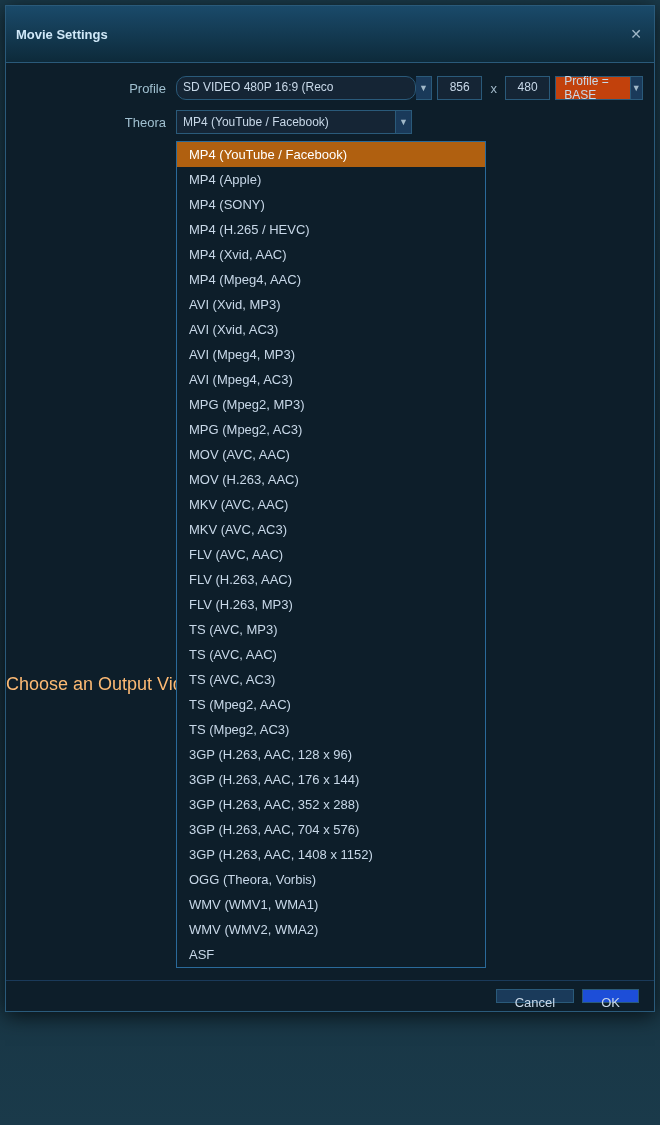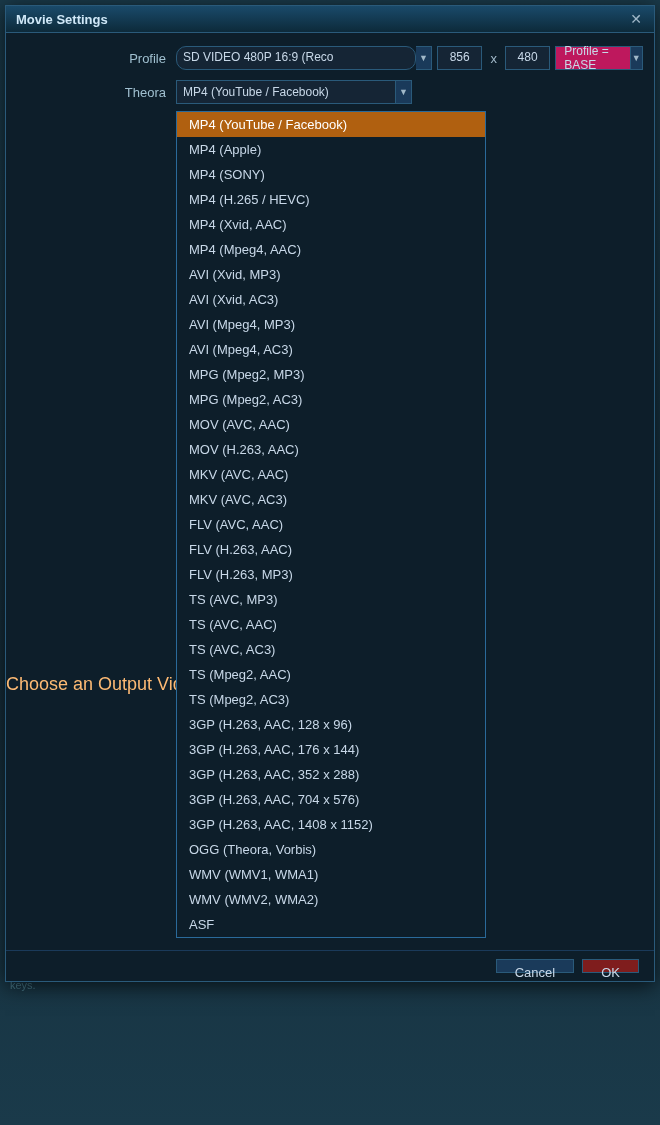--- a/index.html
+++ b/index.html
@@ -38,21 +38,21 @@
       top: 5px;
       left: 5px;
       width: 650px;
       background: #0d1e2a;
       border: 1px solid #2a5a7a;
       box-shadow: 0 4px 20px rgba(0,0,0,0.7);
     }
 
     .dialog-titlebar {
       background: linear-gradient(180deg, #1a4a6a 0%, #0d2a3a 100%);
-      padding: 5px 10px;
+      padding: 20px 10px;
       display: flex;
       align-items: center;
       justify-content: space-between;
       border-bottom: 1px solid #2a5a7a;
     }
 
     .dialog-title {
       color: #d0e8f8;
       font-size: 13px;
       font-weight: bold;
@@ -138,21 +138,21 @@
       margin: 0 3px;
     }
 
     
     .profile-row .input-field.wide {
       width: 240px;
       border-radius: 10px;
     }
 
     .profile-badge {
-      background: #be185d;
+      background: #c2410c;
       border: 1px solid #2a5a7a;
       color: #c8d8e8;
       padding: 3px 8px;
       font-size: 12px;
       height: 24px;
       display: inline-flex;
       align-items: center;
       gap: 4px;
     }
 
@@ -218,21 +218,21 @@
       padding: 5px 18px;
       font-size: 13px;
       cursor: pointer;
       border: 1px solid #2a5a7a;
       background: #1a3a5a;
       color: #c8d8e8;
       height: 14px;
     }
 
     .btn.ok {
-      background: #7f1d1d;
+      background: #1d4ed8;
     }
 
     
     .dialog-footer {
       padding: 8px 15px;
       display: flex;
       justify-content: flex-end;
       gap: 8px;
       border-top: 1px solid #1a3a5a;
     }

